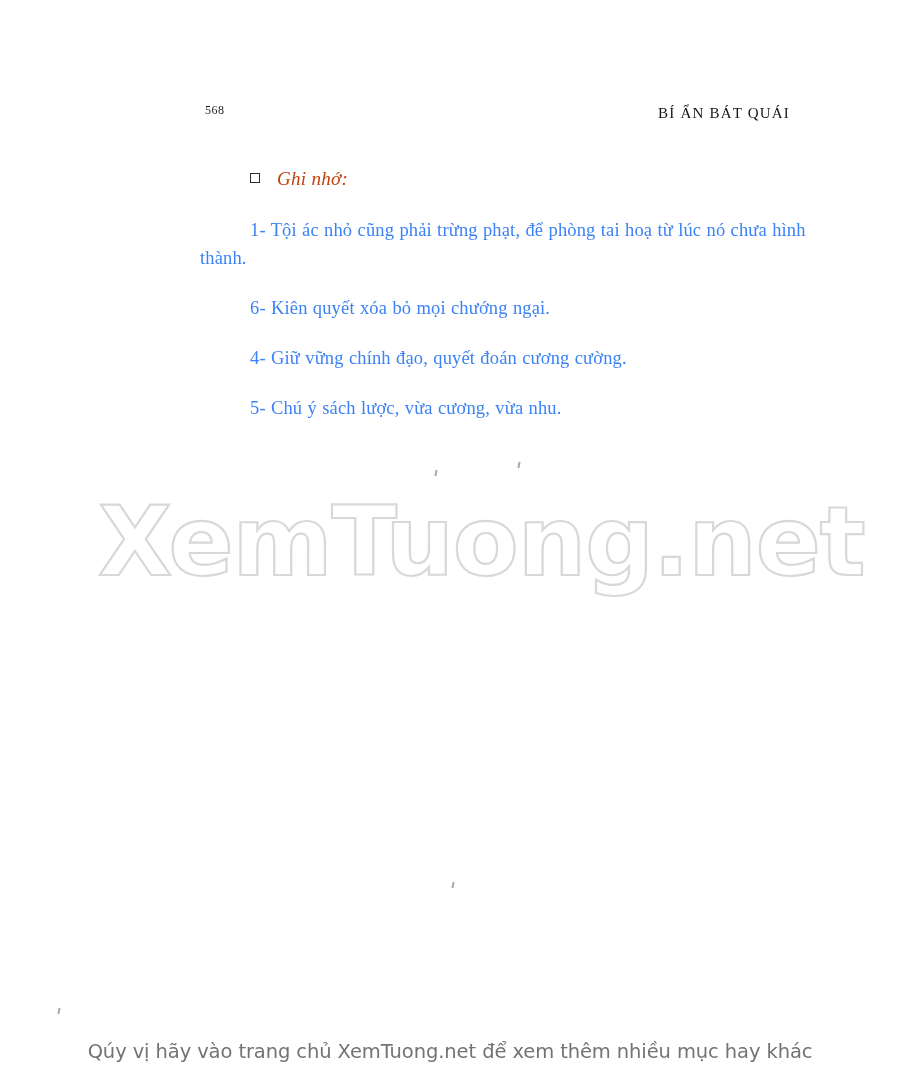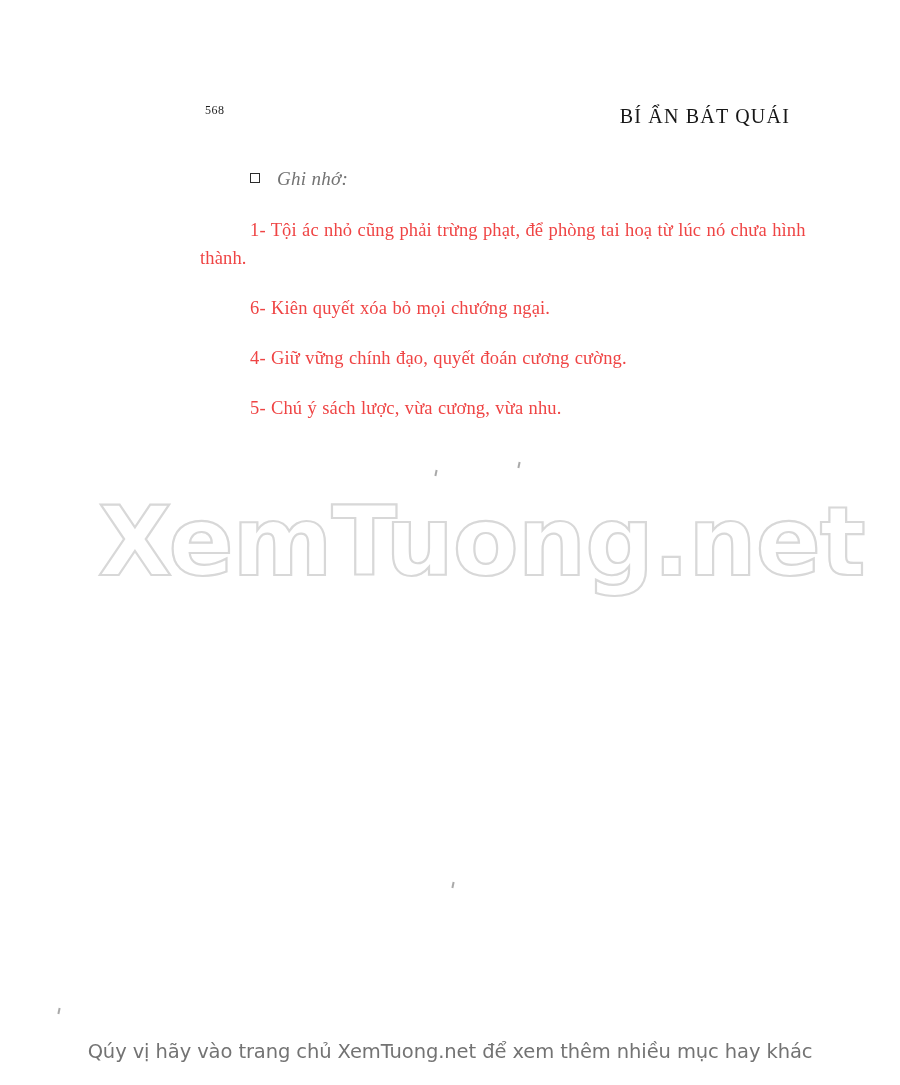--- a/index.html
+++ b/index.html
@@ -34,21 +34,21 @@
     left: 0;
     top: 0;
     font-size: 12px;
     letter-spacing: 0.5px;
     color: #1d1d1d;
   }
   .book-title {
     position: absolute;
     right: 0;
     top: 2px;
-    font-size: 20px;
+    font-size: 15px;
     letter-spacing: 1.2px;
     color: #171717;
     white-space: nowrap;
   }
 
   
   .body-block {
     position: absolute;
     top: 168px;
     left: 200px;
@@ -69,30 +69,30 @@
     display: inline-block;
     margin-right: 17px;
     position: relative;
     top: -2px;
     flex: none;
   }
   .note-heading-text {
     font-style: italic;
     font-size: 19px;
     letter-spacing: 0.3px;
-    color: #737373;
+    color: #c2410c;
   }
 
   .para {
     margin: 8px 0 22px 0;
     font-size: 18.5px;
     line-height: 1.52;
     text-indent: 50px;
     letter-spacing: 0.15px;
-    color: #ef4444;
+    color: #3b82f6;
     text-align: left;
     word-spacing: 0.5px;
   }
 
   
   .watermark {
     position: absolute;
     top: 482px;
     left: 98px;
     width: 704px;

